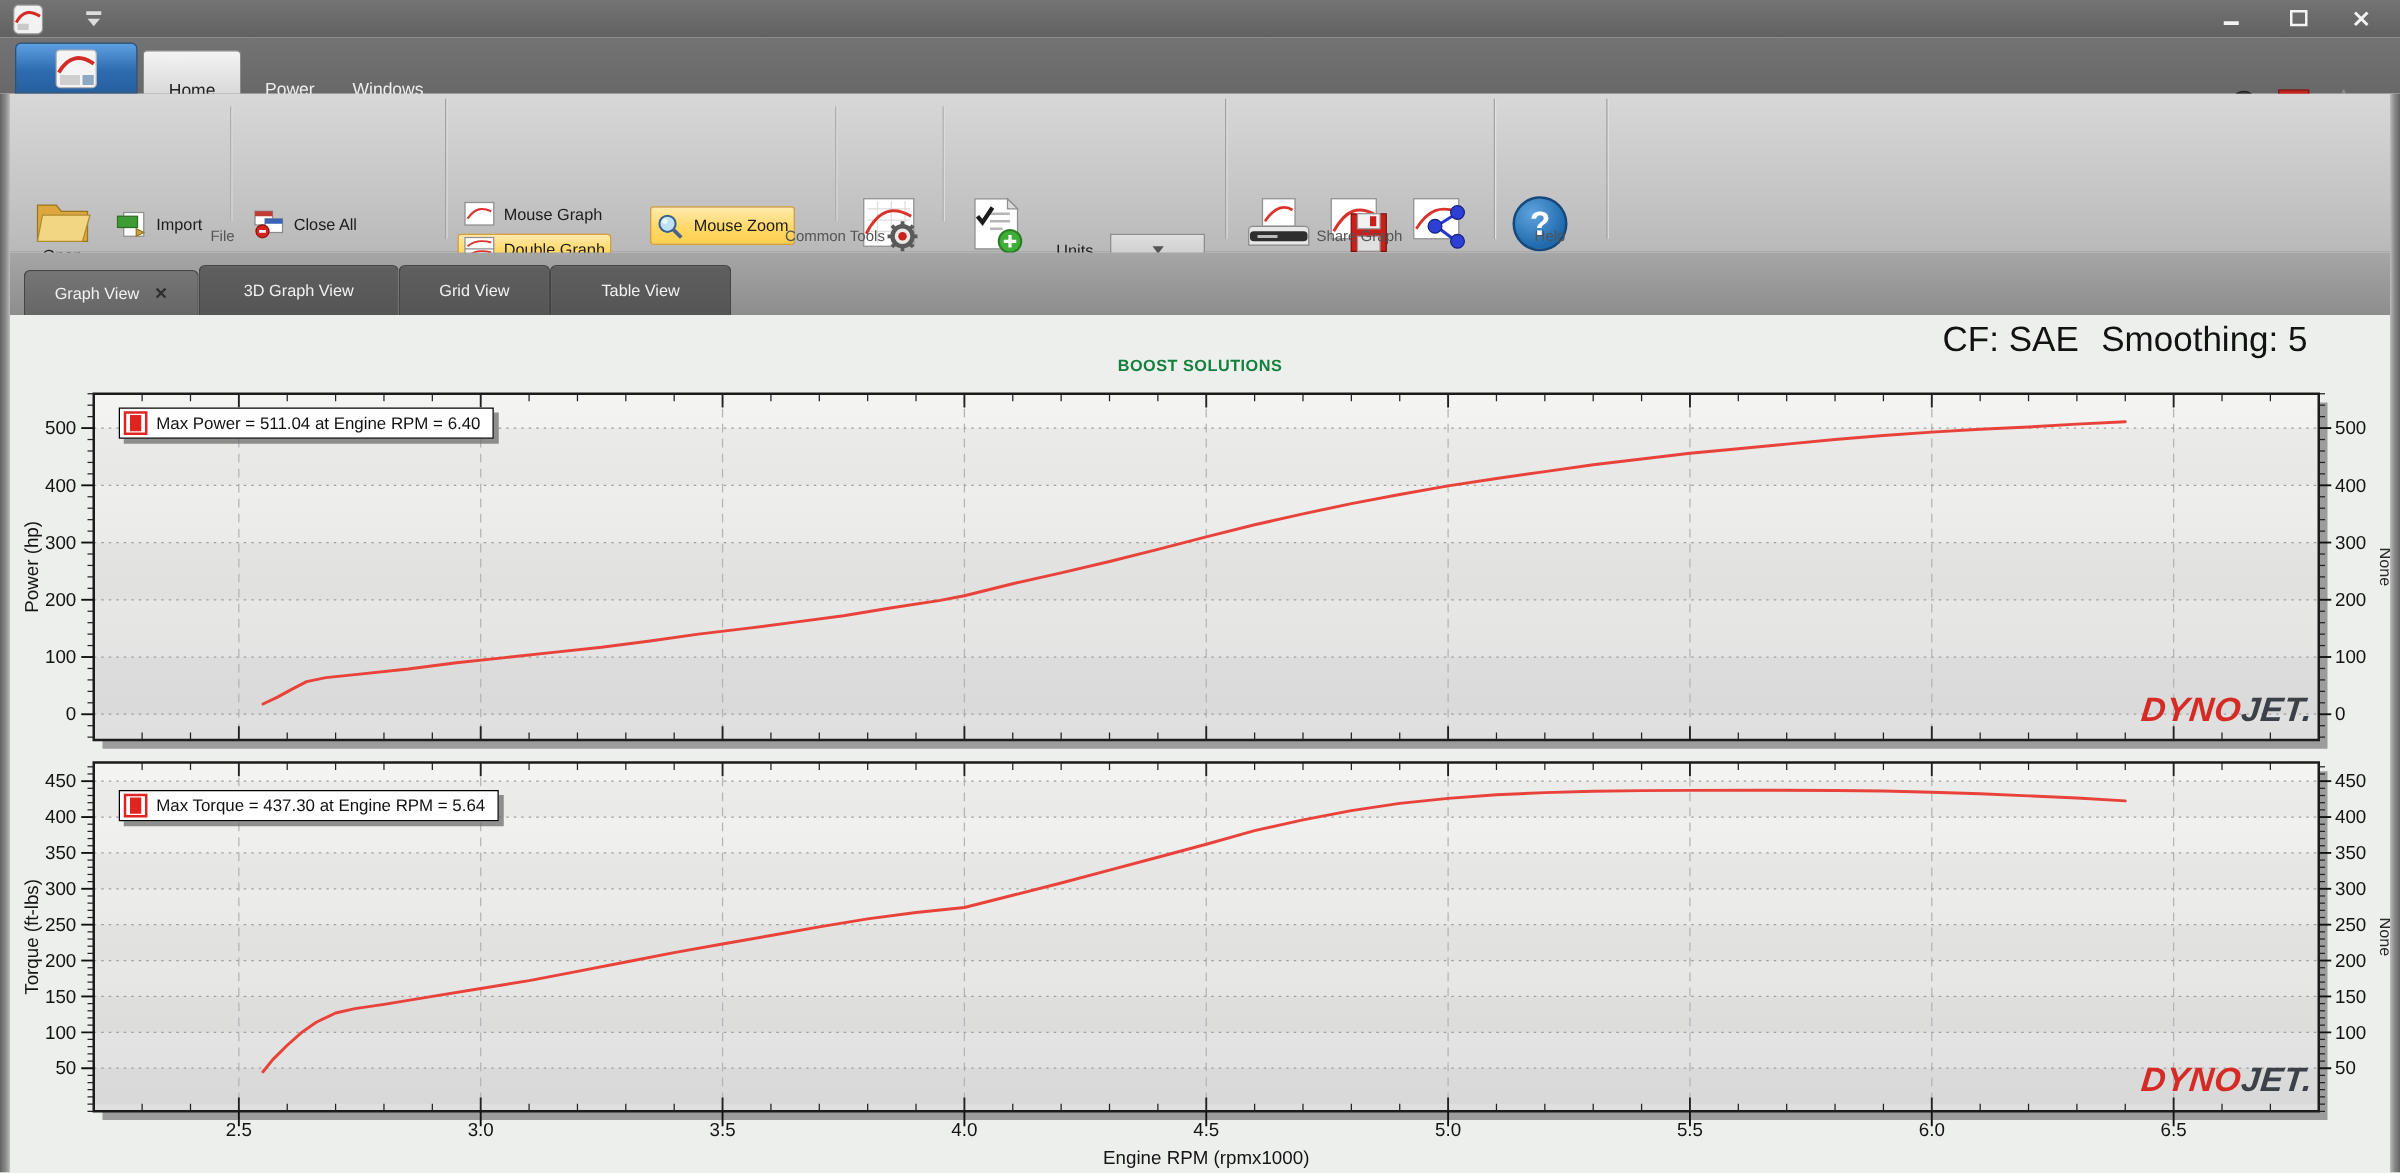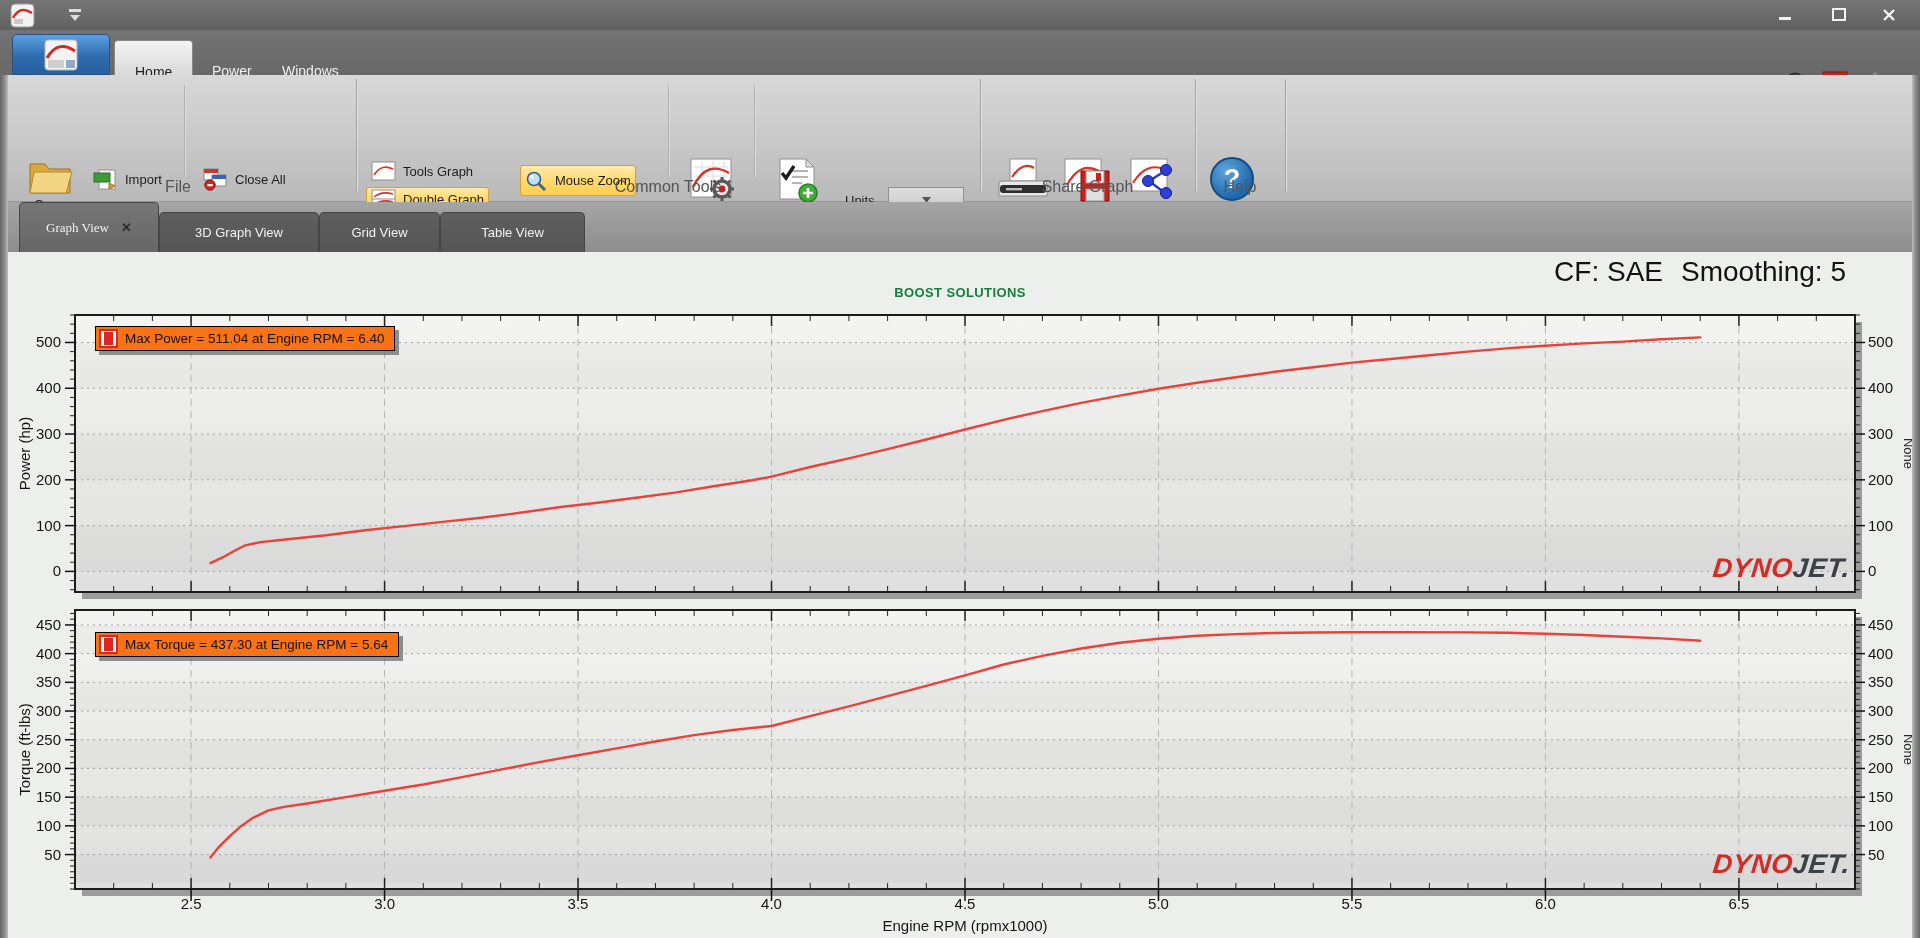--- a/index.html
+++ b/index.html
@@ -34,54 +34,54 @@
 
   
   .ribbon { position:absolute; left:0; top:75px; width:1920px; height:127px;
     background:linear-gradient(#d8d8d8,#c3c3c3 70%,#b9b9b9);
     border-bottom:1px solid #979797; }
   .grp-divider { position:absolute; top:4px; height:112px; width:1px; background:#a2a2a2;
     box-shadow:1px 0 0 #e2e2e2; }
   .int-divider { position:absolute; top:10px; height:92px; width:1px; background:#b0b0b0;
     box-shadow:1px 0 0 #dcdcdc; }
   .grp-label { position:absolute; bottom:5px; text-align:center; color:#545454;
-    font-size:16px; }
+    font-size:12px; }
   .rbtn { position:absolute; display:flex; align-items:center; gap:7px; background:none;
     border:1px solid transparent; border-radius:3px; font-size:13px; color:#1c1c1c;
     cursor:pointer; padding:1px 4px; }
   .rbtn.big { flex-direction:column; gap:2px; justify-content:flex-start; text-align:center; }
   .rbtn.selected { background:linear-gradient(#ffeaad,#ffd968 55%,#fdcf4e);
     border:1px solid #d89e3a; }
   .rbtn.disabled { opacity:.5; filter:grayscale(.9); cursor:default; }
   .big-label { font-size:13px; line-height:16px; color:#1c1c1c; }
   .units-box { position:absolute; left:888px; top:112px; width:76px; height:26px;
     border:1px solid #8f8f8f; background:linear-gradient(#dedede,#c7c7c7);
     display:flex; align-items:center; justify-content:center; cursor:pointer; }
 
   
   .doctabs { position:absolute; left:0; top:202px; width:1920px; height:50px;
     background:linear-gradient(#a6a6a6,#8d8d8d); }
   .dtab { position:absolute; bottom:0; height:40px; background:linear-gradient(#5f5f5f,#555555);
     border:1px solid #454545; border-bottom:none; border-radius:5px 5px 0 0;
     color:#f2f2f2; font-size:13px; display:flex; align-items:center; justify-content:center;
     gap:12px; cursor:pointer; }
-  .dtab.active { height:50px; background:linear-gradient(#767676,#666666);font-family:Liberation Serif, serif; }
+  .dtab.active { height:36px; background:linear-gradient(#767676,#666666); }
   .dtab .closex { color:#2e2e2e; font-size:13px; font-weight:bold; cursor:pointer; }
 
   
   .content { position:absolute; left:0; top:252px; width:1920px; height:686px;
     background:#edefed; }
   .gh-title { position:absolute; left:0; right:0; top:4px; text-align:center;
     font-size:22px; color:#121212; }
   .gh-sub { position:absolute; left:0; right:0; top:33px; text-align:center;
     font-size:13px; font-weight:bold; color:#15803d; letter-spacing:.4px; }
   .gh-cf { position:absolute; right:74px; top:4px; font-size:28px; color:#121212;
     display:flex; gap:18px; }
   .chartsvg { position:absolute; left:0; }
-  .legend { position:absolute; left:95px; background:#f97316; border:1px solid #000;
+  .legend { position:absolute; left:95px; background:#ffffff; border:1px solid #000;
     box-shadow:4px 4px 0 rgba(110,110,110,.75); display:flex; align-items:center;
     gap:7px; padding:2px 10px 2px 3px; font-size:13.5px; color:#111; cursor:move; }
   .swatch-outer { width:19px; height:19px; background:#fff; border:2px solid #e02420;
     display:flex; align-items:center; justify-content:center; }
   .swatch-inner { width:9px; height:13px; background:#e02420; }
   .watermark { position:absolute; right:70px; font-style:italic; font-weight:900;
     font-size:27px; letter-spacing:.5px; transform:skewX(-6deg); white-space:nowrap; }
   .edge { position:absolute; top:75px; height:863px; width:8px;
     background:linear-gradient(90deg,#636363,#8e8e8e 60%,#bdbdbd); z-index:5; }
   .edge.right { background:linear-gradient(90deg,#bdbdbd,#8e8e8e 40%,#636363); }
@@ -213,21 +213,21 @@
       <span>Close Selected</span>
     </button>
     <div class="grp-label" style="left:0; width:356px;">File</div>
     <div class="grp-divider" style="left:356px"></div>
 
     <button class="rbtn" style="left:366px; top:84px;">
       <svg width="25" height="20">
           <rect x="1" y="1" width="23" height="18" fill="#fff" stroke="#8f8f8f"></rect>
           <path d="M3 14 C9 5 15 5 22 8" stroke="#d8332c" fill="none" stroke-width="1.7"></path>
         </svg>
-      <span>Tools Graph</span>
+      <span>Mouse Graph</span>
     </button>
     <button class="rbtn selected" style="left:366px; top:112px;">
       <svg width="25" height="20">
           <rect x="1" y="1" width="23" height="18" fill="#fff" stroke="#8f8f8f"></rect>
           <path d="M3 8 C9 3 15 3 22 5" stroke="#d8332c" fill="none" stroke-width="1.5"></path>
           <path d="M3 16 C9 11 15 11 22 13" stroke="#d8332c" fill="none" stroke-width="1.5"></path>
           <line x1="1" y1="10" x2="24" y2="10" stroke="#8f8f8f"></line>
         </svg>
       <span>Double Graph</span>
     </button>

